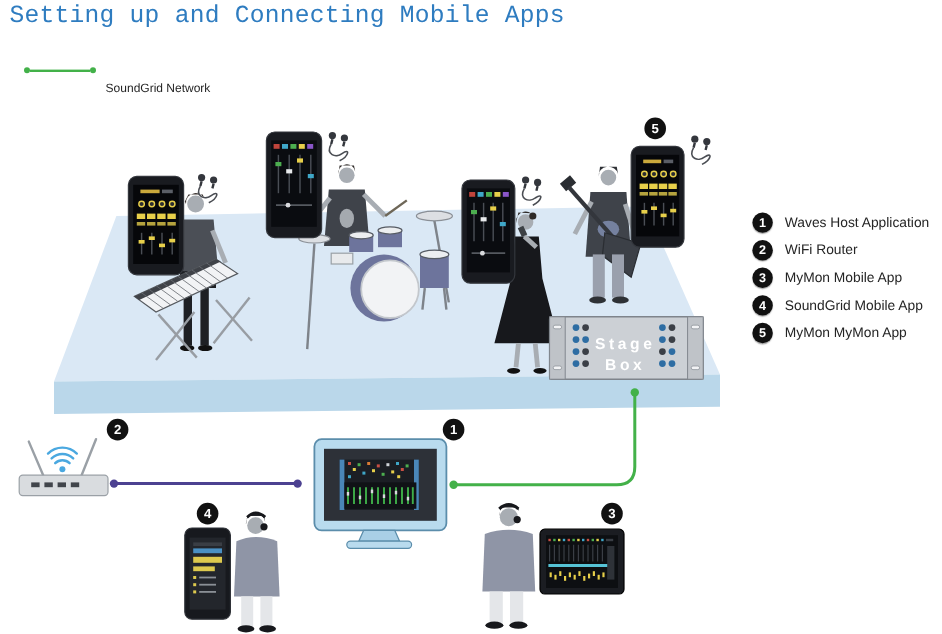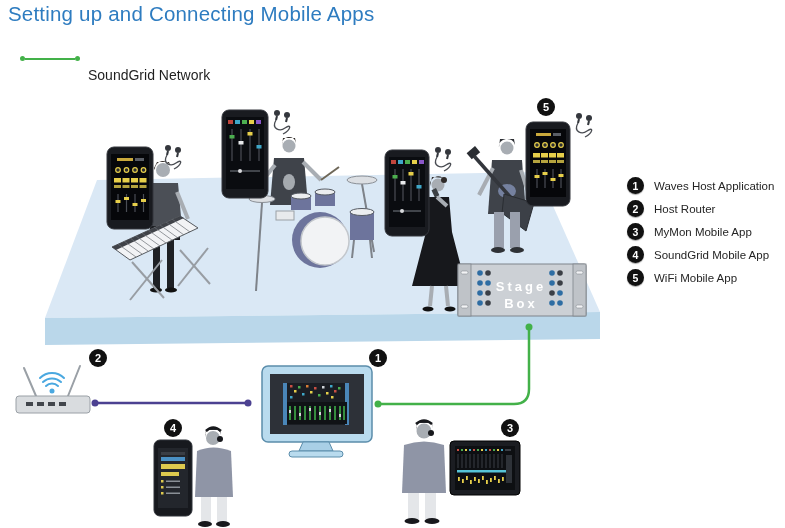--- a/index.html
+++ b/index.html
@@ -1,26 +1,26 @@
 <!DOCTYPE html>
 <html><head>
 <meta charset="utf-8">
 <style>
   html,body{margin:0;padding:0;background:#fff;}
   .canvas{position:relative;width:785px;height:528px;background:#ffffff;overflow:hidden;
           font-family:"Liberation Sans",sans-serif;}
   .title{position:absolute;left:8px;top:2px;font-size:20.5px;font-weight:500;
-         color:#2e7cc0;letter-spacing:.2px;}
+         color:#2e7cc0;letter-spacing:.2px;font-family:Liberation Mono, monospace;}
   .net-legend{position:absolute;left:20px;top:51px;}
   .legend-row{display:flex;align-items:center;height:15px;}
   .legend-row .dot{width:5px;height:5px;border-radius:50%;flex:0 0 auto;}
   .legend-row .line{width:50px;height:2px;flex:0 0 auto;}
   .sg{background:#43b149;}
   .mr{background:#4c4191;}
-  .legend-label{margin-left:8px;font-size:14px;color:#1f1f1f;margin-top:32px;}
+  .legend-label{margin-left:8px;font-size:10px;color:#1f1f1f;margin-top:32px;}
   .key{position:absolute;left:627px;top:177px;}
   .key-row{display:flex;align-items:center;margin-bottom:6px;}
   .key-badge{width:17px;height:17px;border-radius:50%;background:#111;color:#fff;
              font-size:10.5px;font-weight:bold;display:flex;align-items:center;
              justify-content:center;flex:0 0 auto;box-shadow:0 1px 1px rgba(0,0,0,.35);}
   .key-label{margin-left:10px;font-size:11.5px;color:#252525;white-space:nowrap;text-align:center;}
   svg.scene{position:absolute;left:0;top:0;}
   svg text{font-family:"Liberation Sans",sans-serif;}
 </style>
 </head>
@@ -494,29 +494,29 @@
     </div>
   </div>
 
   <div class="key">
     <div class="key-row">
       <span class="key-badge">1</span>
       <span class="key-label">Waves Host Application</span>
     </div>
     <div class="key-row">
       <span class="key-badge">2</span>
-      <span class="key-label">Host Router</span>
+      <span class="key-label">WiFi Router</span>
     </div>
     <div class="key-row">
       <span class="key-badge">3</span>
       <span class="key-label">MyMon Mobile App</span>
     </div>
     <div class="key-row">
       <span class="key-badge">4</span>
       <span class="key-label">SoundGrid Mobile App</span>
     </div>
     <div class="key-row">
       <span class="key-badge">5</span>
-      <span class="key-label">WiFi Mobile App</span>
+      <span class="key-label">MyMon MyMon App</span>
     </div>
   </div>
 
 </div>
 
 </body></html>

